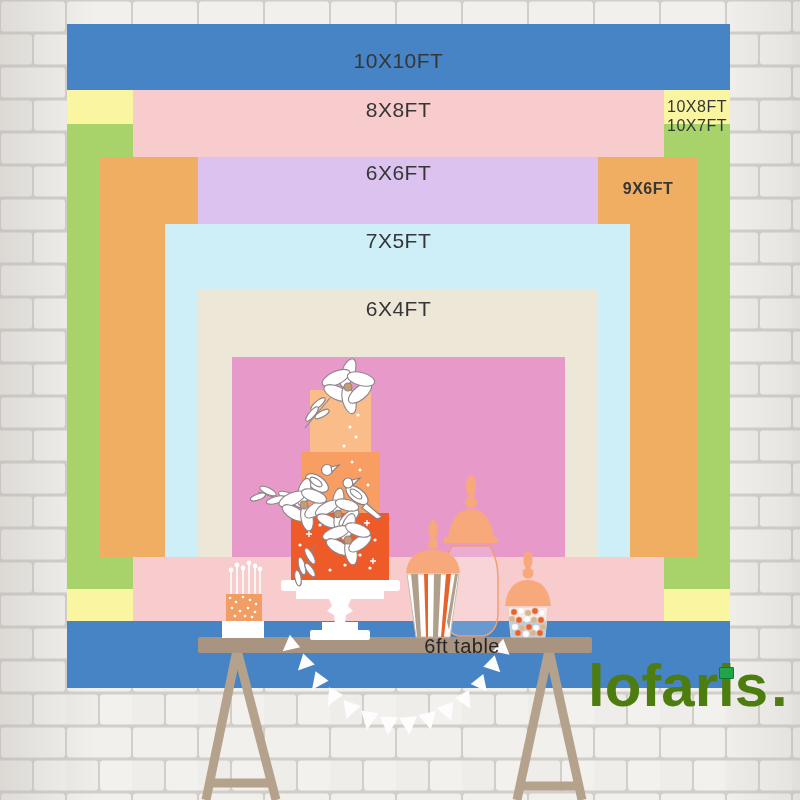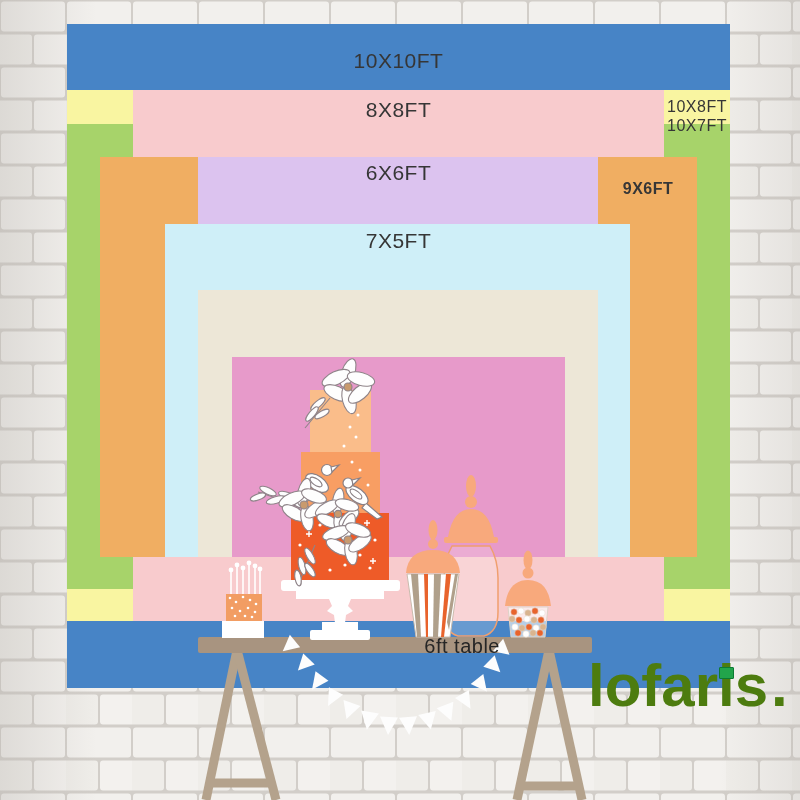--- a/index.html
+++ b/index.html
@@ -73,20 +73,21 @@
     <div class="layer l-9x6"></div>
     <div class="layer l-6x6"></div>
     <div class="layer l-7x5"></div>
     <div class="layer l-6x4"></div>
     <div class="layer l-5x3"></div>
 
     <span class="lbl center lbl-10x10">10X10FT</span>
     <span class="lbl center lbl-8x8">8X8FT</span>
     <span class="lbl center lbl-6x6">6X6FT</span>
     <span class="lbl center lbl-7x5">7X5FT</span>
+    <span class="lbl center lbl-6x4">6X4FT</span>
     <span class="lbl corner lbl-10x8">10X8FT</span>
     <span class="lbl corner lbl-10x7">10X7FT</span>
     <span class="lbl corner lbl-9x6">9X6FT</span>
   </div>
 
   <svg class="illus" width="800" height="800">
 
     <g stroke="#b4a28c" stroke-width="9" fill="none">
       <line x1="237" y1="650" x2="206" y2="800"></line>
       <line x1="237" y1="650" x2="276" y2="800"></line>

